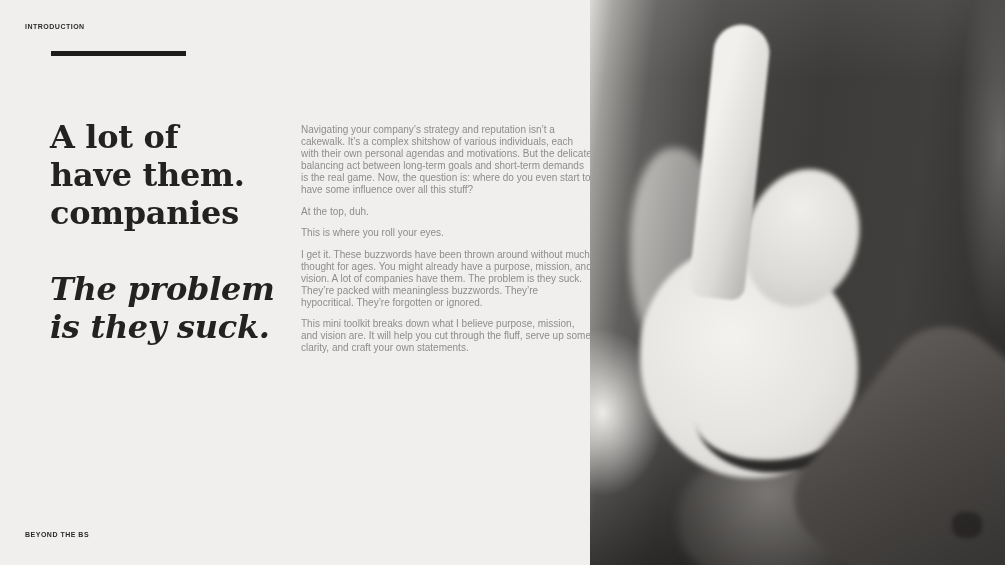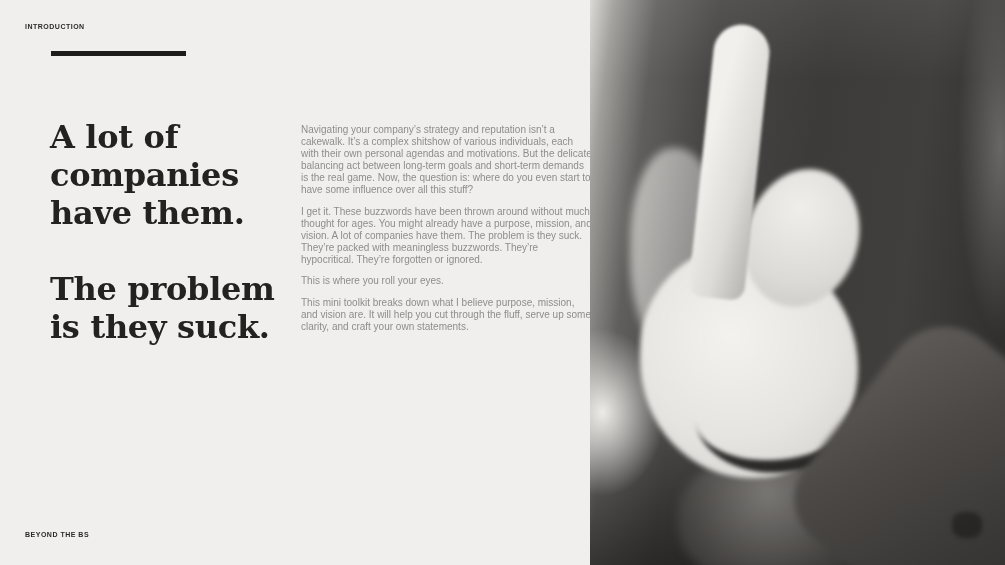--- a/index.html
+++ b/index.html
@@ -34,21 +34,21 @@
   .headline {
     position: absolute; left: 50px; top: 118px;
     margin: 0; width: 235px;
     font-family: "DejaVu Serif", serif;
     font-weight: 700;
     font-size: 32px; line-height: 38px;
     letter-spacing: -0.3px;
     color: #242220;
   }
   .hl-line { display: block; }
-  .hl-block2 { display: block; margin-top: 38px; }
+  .hl-block2 { display: block; margin-top: 38px; font-style: italic; }
 
   .body-col {
     position: absolute; left: 301px; top: 124px; width: 292px;
     font-size: 10px; line-height: 12px;
     color: #8e8d8b;
   }
   .body-col p { margin: 0 0 9.5px 0; }
 
   
   .photo {
@@ -126,33 +126,34 @@
 
   <div class="left-pane">
 
     <div class="kicker">INTRODUCTION</div>
 
     <div class="title-rule"></div>
 
     <h1 class="headline">
       <span class="hl-block1">
         <span class="hl-line">A lot of</span>
+        <span class="hl-line">have them.</span>
         <span class="hl-line">companies</span>
-        <span class="hl-line">have them.</span>
       </span>
       <span class="hl-block2">
         <span class="hl-line">The problem</span>
         <span class="hl-line">is they suck.</span>
       </span>
     </h1>
 
     <div class="body-col">
       <p>Navigating your company’s strategy and reputation isn’t a cakewalk. It’s a complex shitshow of various individuals, each with their own personal agendas and motivations. But the delicate balancing act between long-term goals and short-term demands is the real game. Now, the question is: where do you even start to have some influence over all this stuff?</p>
+      <p>At the top, duh.</p>
+      <p>This is where you roll your eyes.</p>
       <p>I get it. These buzzwords have been thrown around without much thought for ages. You might already have a purpose, mission, and vision. A lot of companies have them. The problem is they suck. They’re packed with meaningless buzzwords. They’re hypocritical. They’re forgotten or ignored.</p>
-      <p>This is where you roll your eyes.</p>
       <p>This mini toolkit breaks down what I believe purpose, mission, and vision are. It will help you cut through the fluff, serve up some clarity, and craft your own statements.</p>
     </div>
 
     <div class="footer-label">BEYOND THE BS</div>
 
   </div>
 
   <div class="photo">
     <div class="photo-base"></div>
     <div class="thumb-shape"></div>

